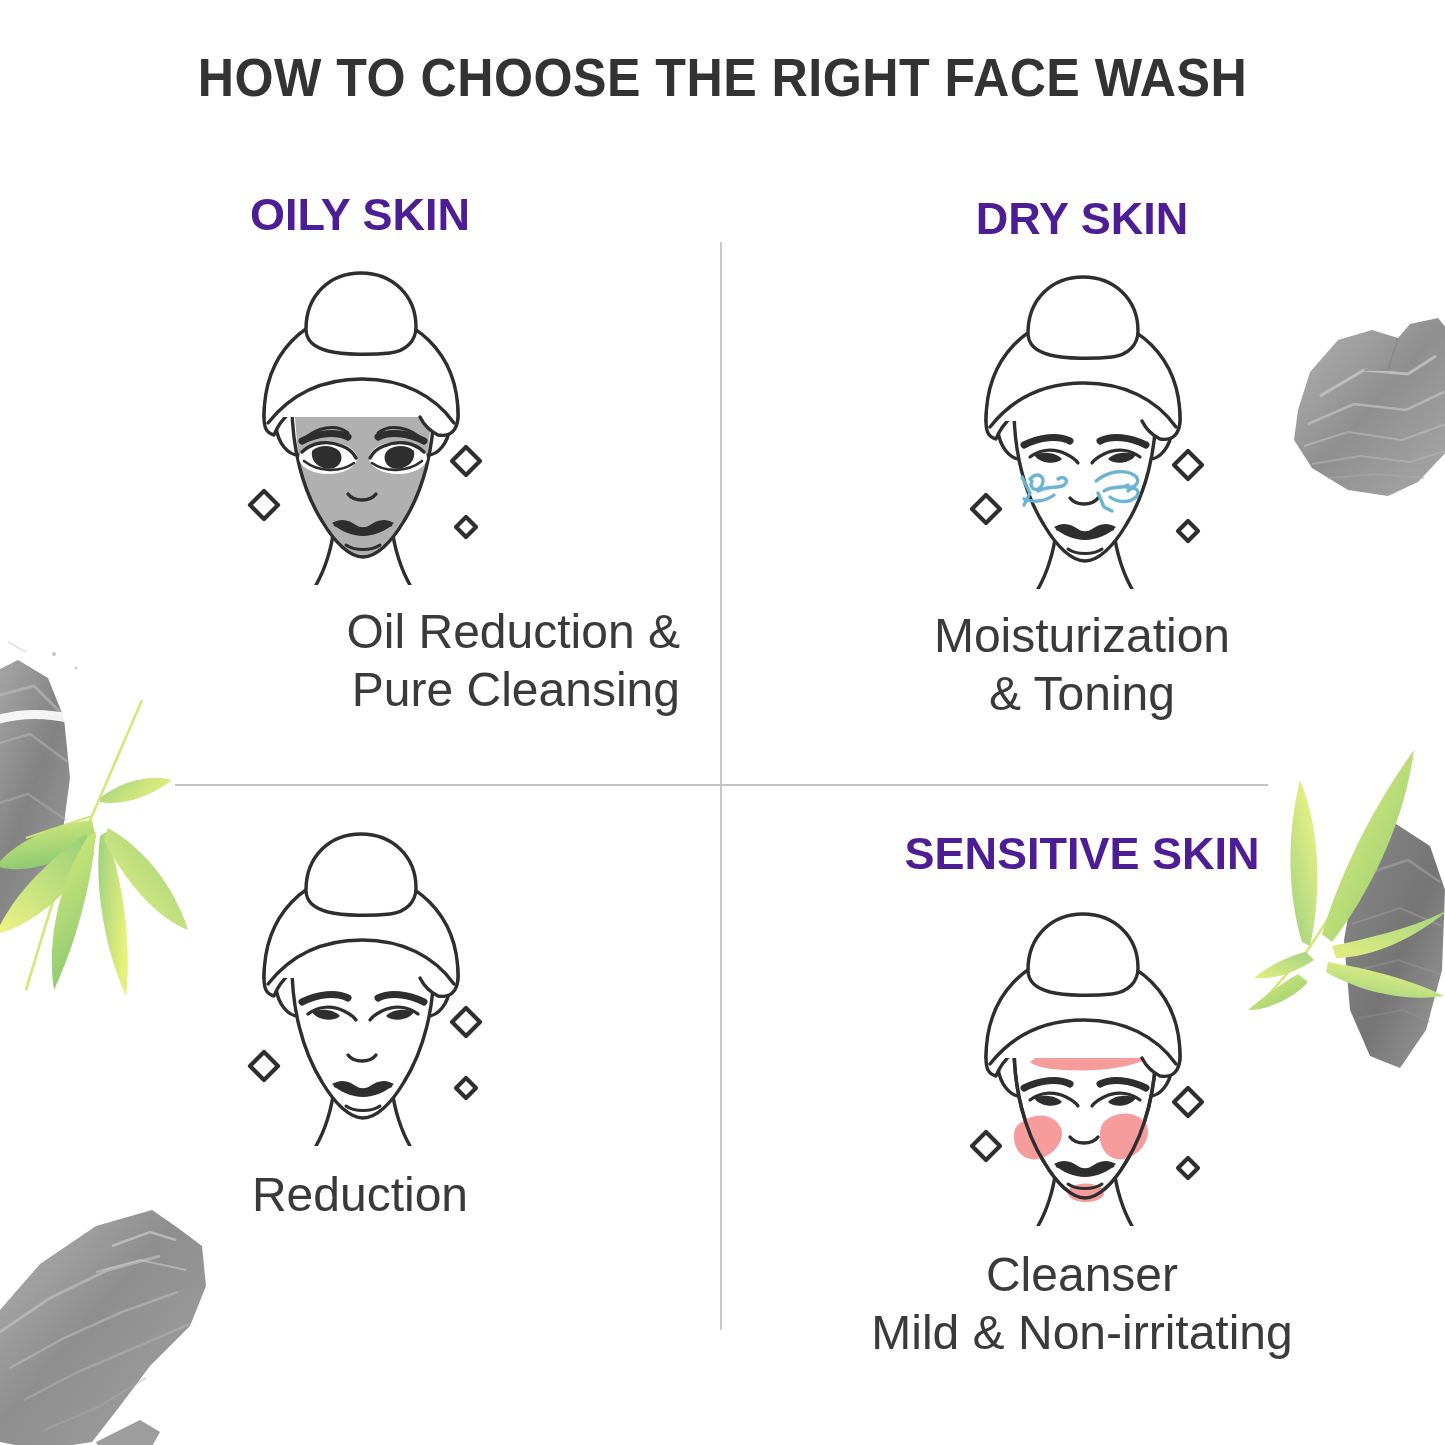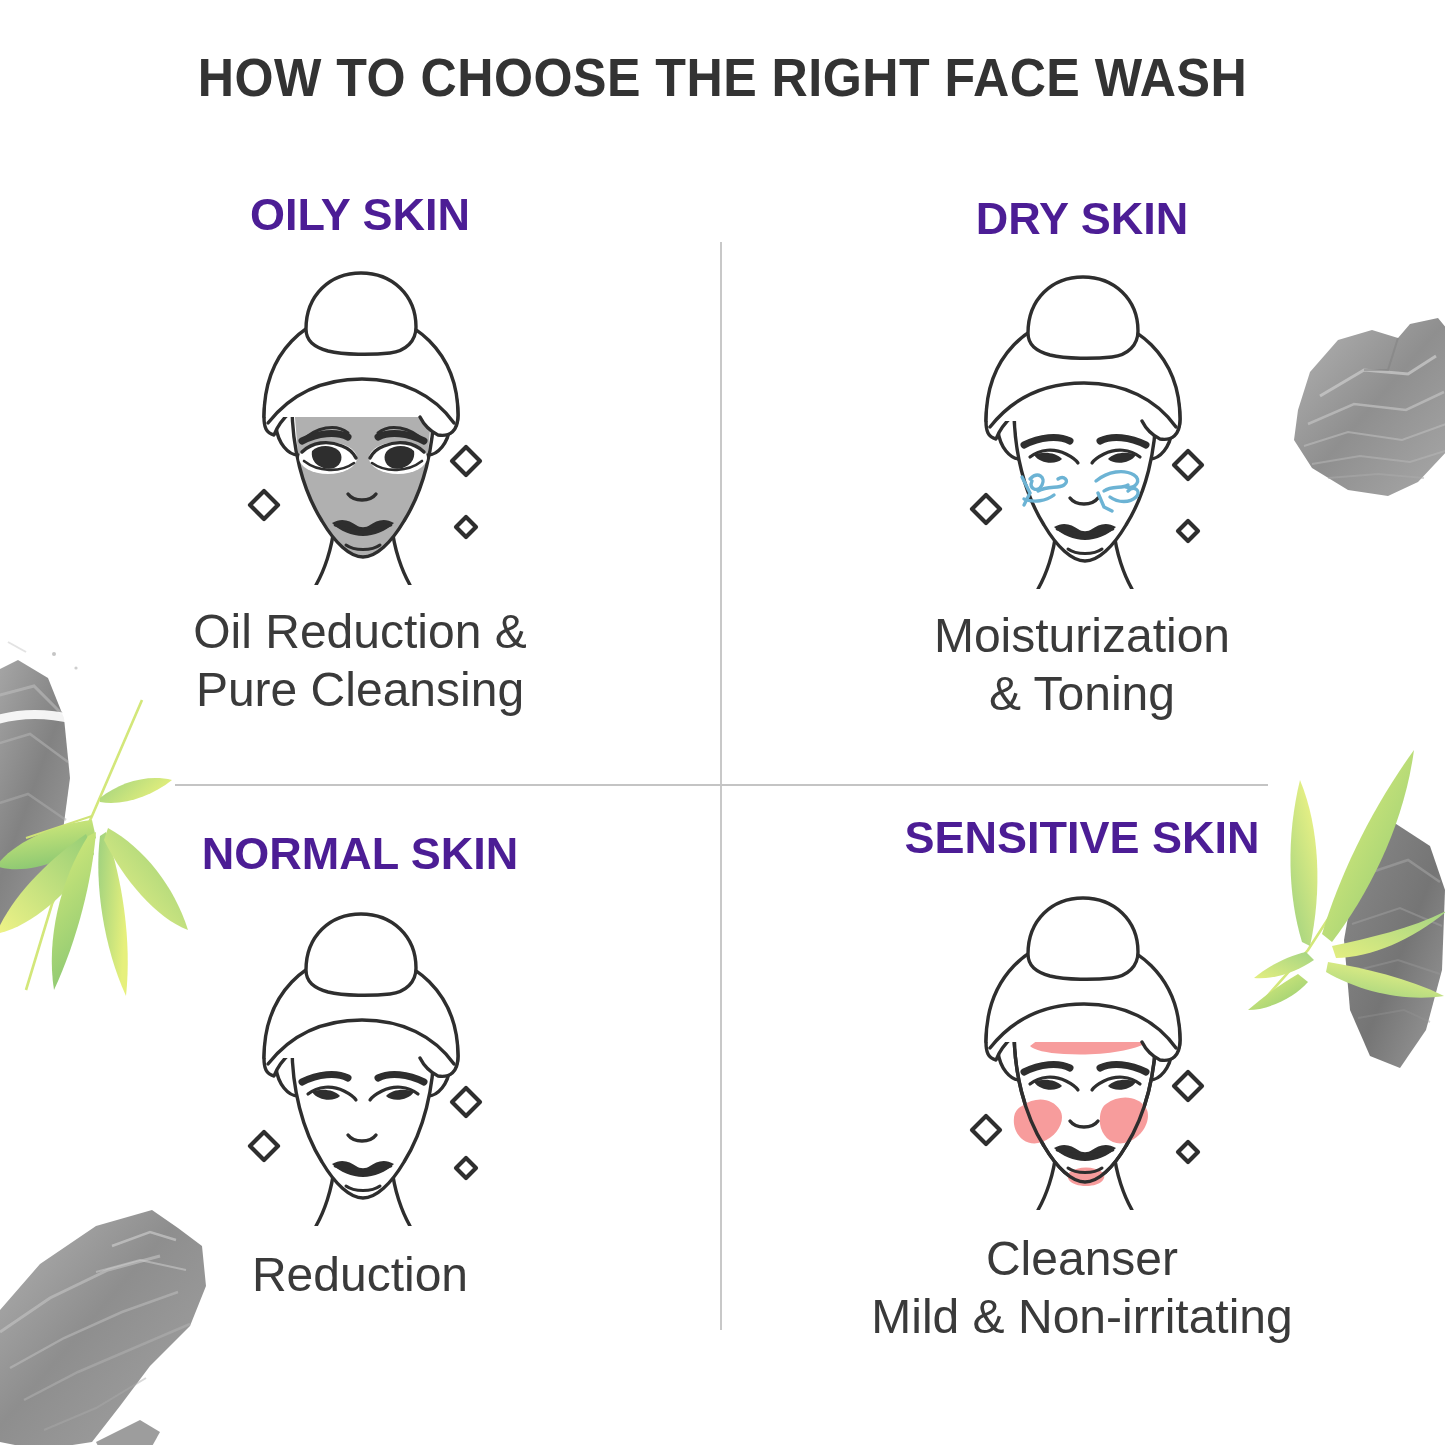--- a/index.html
+++ b/index.html
@@ -63,28 +63,28 @@
     text-align:center;
     font-size:48px;
     line-height:1.20;
     color:#3a3a3a;
     font-weight:300;
     padding:0 40px;
   }
   #q-oily .quad-head      { margin-top:34px; }
   #q-dry .quad-head       { margin-top:34px; }
   #q-normal .quad-head    { margin-top:28px; }
-  #q-sensitive .quad-head { margin-top:12px; }
+  #q-sensitive .quad-head { margin-top:28px; }
 
   #q-oily .quad-art      { margin-top:14px; }
   #q-dry .quad-art       { margin-top:14px; }
   #q-normal .quad-art    { margin-top:16px; }
   #q-sensitive .quad-art { margin-top:16px; }
 
-  #q-oily .quad-cap      { margin-top:18px; }
+  #q-oily .quad-cap      { margin-top:18px;text-align:right; }
   #q-dry .quad-cap       { margin-top:18px; }
   #q-normal .quad-cap    { margin-top:20px; }
   #q-sensitive .quad-cap { margin-top:20px; }
 </style>
 </head>
 <body>
 
 <div id="stage">
 
   <div class="deco" style="left:1268px; top:300px;">
@@ -361,21 +361,20 @@
         </g>
       </svg>
     </div>
     <div class="quad-cap">
       <div>Moisturization</div>
       <div>&amp; Toning</div>
     </div>
   </div>
 
   <div class="quad" id="q-normal">
-    <div class="quad-head">NORMAL SKIN</div>
     <div class="quad-art">
       <svg width="272" height="330" viewBox="0 0 272 330">
         <g fill="none" stroke="#2e2e2e" stroke-width="3.4" stroke-linecap="round" stroke-linejoin="round">
           <path d="M110 272 C108 294 100 316 92 330" fill="#fff"></path>
           <path d="M168 272 C170 294 178 316 186 330" fill="#fff"></path>
           <path d="M70 150 C58 148 50 158 52 172 C54 188 64 200 74 200" fill="#fff"></path>
           <path d="M208 150 C220 148 228 158 226 172 C224 188 214 200 204 200" fill="#fff"></path>
           <path d="M68 150 C68 118 96 100 139 100 C182 100 210 118 210 150
                    C210 192 200 234 180 266 C167 288 152 302 139 302
                    C126 302 111 288 98 266 C78 234 68 192 68 150 Z" fill="#ffffff"></path>

